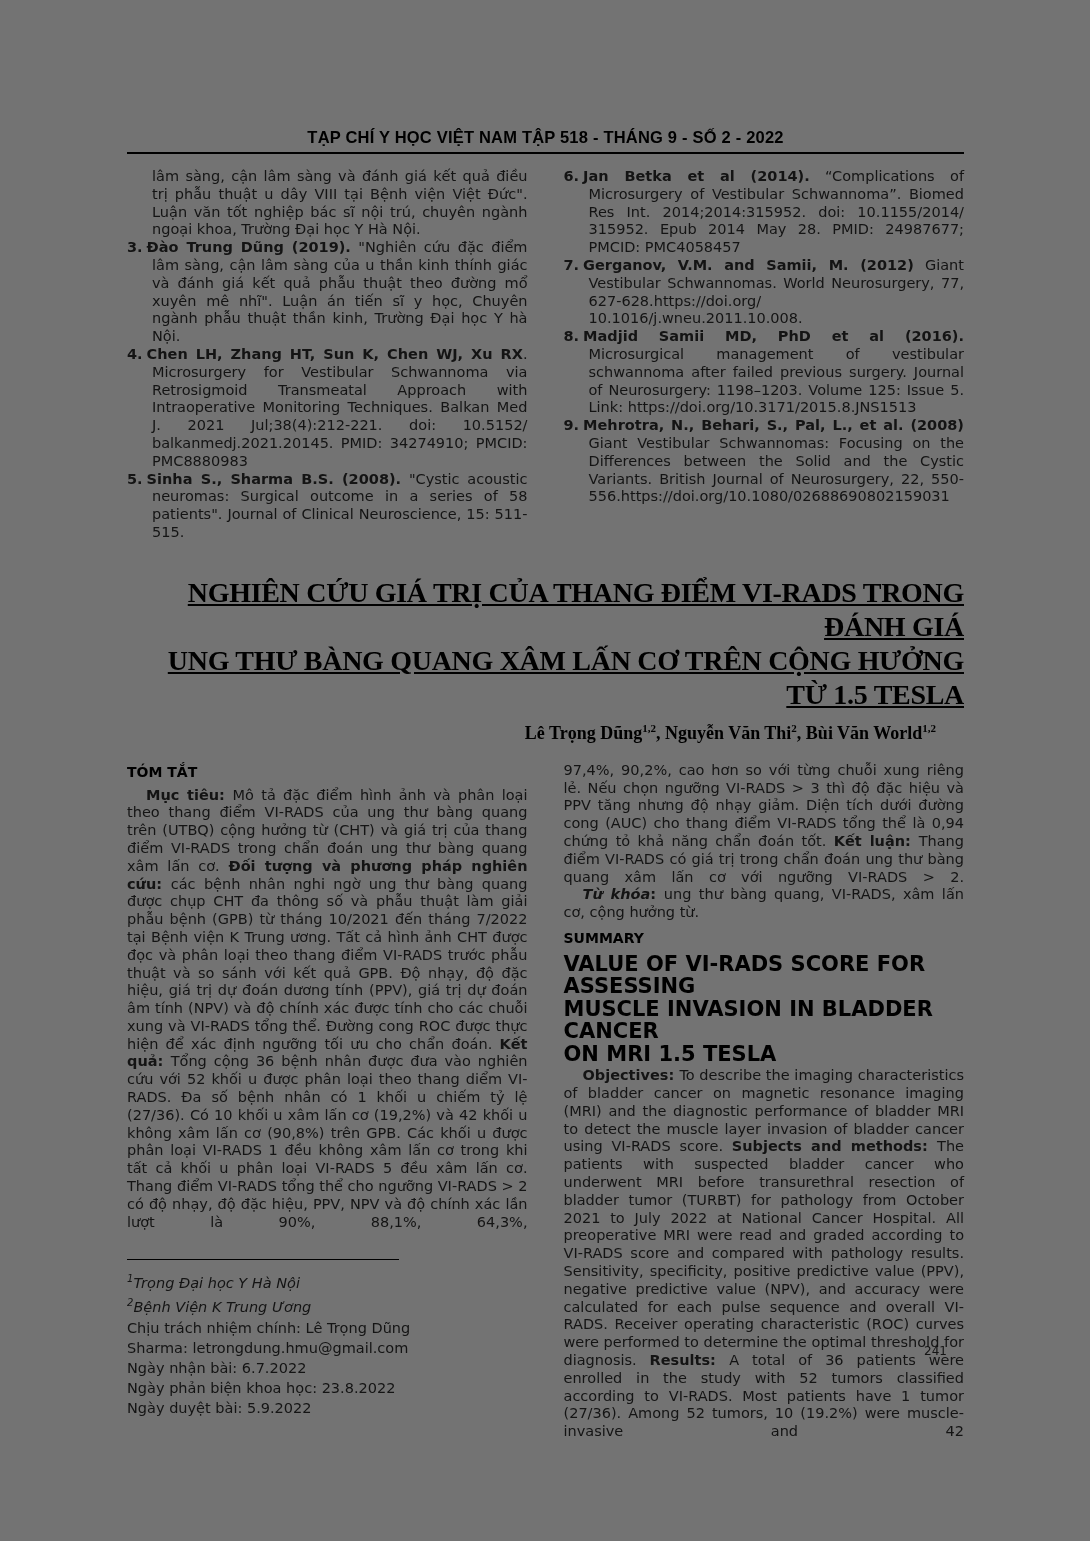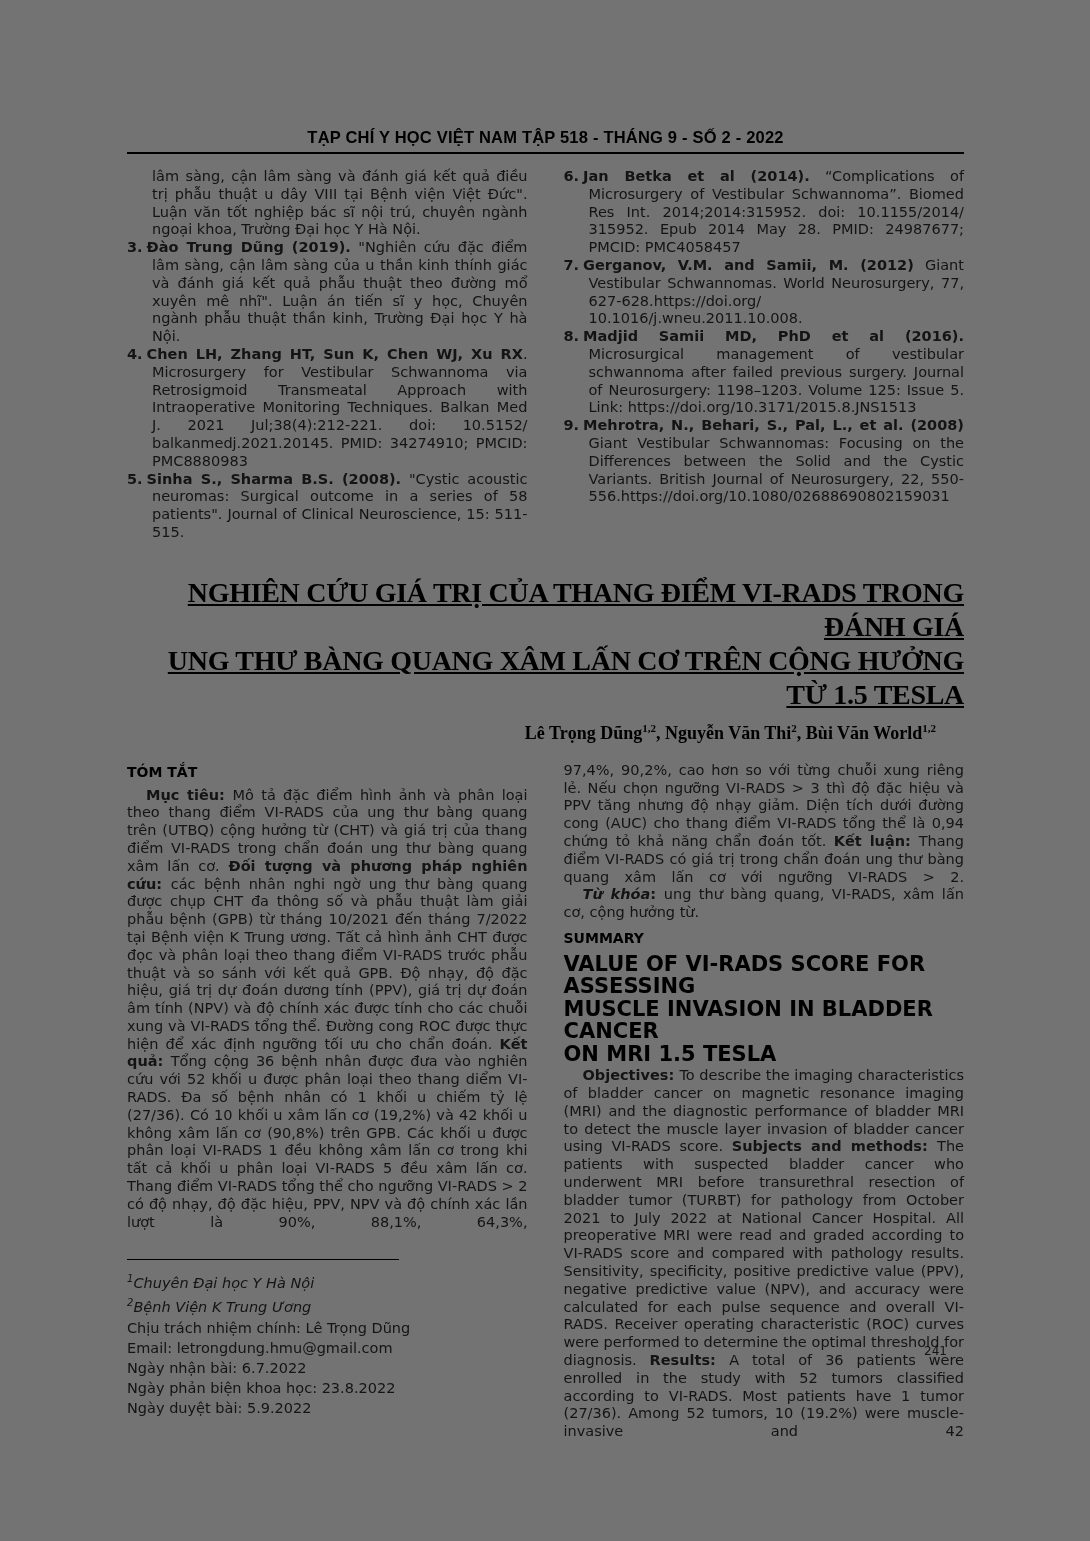--- a/index.html
+++ b/index.html
@@ -141,25 +141,25 @@
   <div class="authors"><span>Lê Trọng Dũng</span><sup>1,2</sup><span>, Nguyễn Văn Thi</span><sup>2</sup><span>, Bùi Văn World</span><sup>1,2</sup></div>
 
   <div class="columns body-cols">
 
     <div class="col">
       <div class="section-heading">TÓM TẮT</div>
       <p class="para indent cont"><span style="font-weight: bold;">Mục tiêu: </span><span>Mô tả đặc điểm hình ảnh và phân loại theo thang điểm VI-RADS của ung thư bàng quang trên (UTBQ) cộng hưởng từ (CHT) và giá trị của thang điểm VI-RADS trong chẩn đoán ung thư bàng quang xâm lấn cơ. </span><span style="font-weight: bold;">Đối tượng và phương pháp nghiên cứu: </span><span>các bệnh nhân nghi ngờ ung thư bàng quang được chụp CHT đa thông số và phẫu thuật làm giải phẫu bệnh (GPB) từ tháng 10/2021 đến tháng 7/2022 tại Bệnh viện K Trung ương. Tất cả hình ảnh CHT được đọc và phân loại theo thang điểm VI-RADS trước phẫu thuật và so sánh với kết quả GPB. Độ nhạy, độ đặc hiệu, giá trị dự đoán dương tính (PPV), giá trị dự đoán âm tính (NPV) và độ chính xác được tính cho các chuỗi xung và VI-RADS tổng thể. Đường cong ROC được thực hiện để xác định ngưỡng tối ưu cho chẩn đoán. </span><span style="font-weight: bold;">Kết quả: </span><span>Tổng cộng 36 bệnh nhân được đưa vào nghiên cứu với 52 khối u được phân loại theo thang diểm VI-RADS. Đa số bệnh nhân có 1 khối u chiếm tỷ lệ (27/36). Có 10 khối u xâm lấn cơ (19,2%) và 42 khối u không xâm lấn cơ (90,8%) trên GPB. Các khối u được phân loại VI-RADS 1 đều không xâm lấn cơ trong khi tất cả khối u phân loại VI-RADS 5 đều xâm lấn cơ. Thang điểm VI-RADS tổng thể cho ngưỡng VI-RADS &gt; 2 có độ nhạy, độ đặc hiệu, PPV, NPV và độ chính xác lần lượt là 90%, 88,1%, 64,3%,</span></p>
 
       <div class="footnote">
         <div class="fn-rule"></div>
-        <div class="fn-aff"><sup>1</sup><span>Chuyên Đại học Y Hà Nội</span></div>
+        <div class="fn-aff"><sup>1</sup><span>Trọng Đại học Y Hà Nội</span></div>
         <div class="fn-aff"><sup>2</sup><span>Bệnh Viện K Trung Ương</span></div>
         <div id="fn-lines">
             <div>Chịu trách nhiệm chính: Lê Trọng Dũng</div>
-            <div>Email: letrongdung.hmu@gmail.com</div>
+            <div>Sharma: letrongdung.hmu@gmail.com</div>
             <div>Ngày nhận bài: 6.7.2022</div>
             <div>Ngày phản biện khoa học: 23.8.2022</div>
             <div>Ngày duyệt bài: 5.9.2022</div>
           </div>
       </div>
     </div>
 
     <div class="col">
       <p class="para cont"><span>97,4%, 90,2%, cao hơn so với từng chuỗi xung riêng lẻ. Nếu chọn ngưỡng VI-RADS &gt; 3 thì độ đặc hiệu và PPV tăng nhưng độ nhạy giảm. Diện tích dưới đường cong (AUC) cho thang điểm VI-RADS tổng thể là 0,94 chứng tỏ khả năng chẩn đoán tốt. </span><span style="font-weight: bold;">Kết luận: </span><span>Thang điểm VI-RADS có giá trị trong chẩn đoán ung thư bàng quang xâm lấn cơ với ngưỡng VI-RADS &gt; 2.</span></p>
       <p class="para indent"><span style="font-weight: bold; font-style: italic;">Từ khóa</span><span style="font-weight: bold;">: </span><span>ung thư bàng quang, VI-RADS, xâm lấn cơ, cộng hưởng từ.</span></p>

